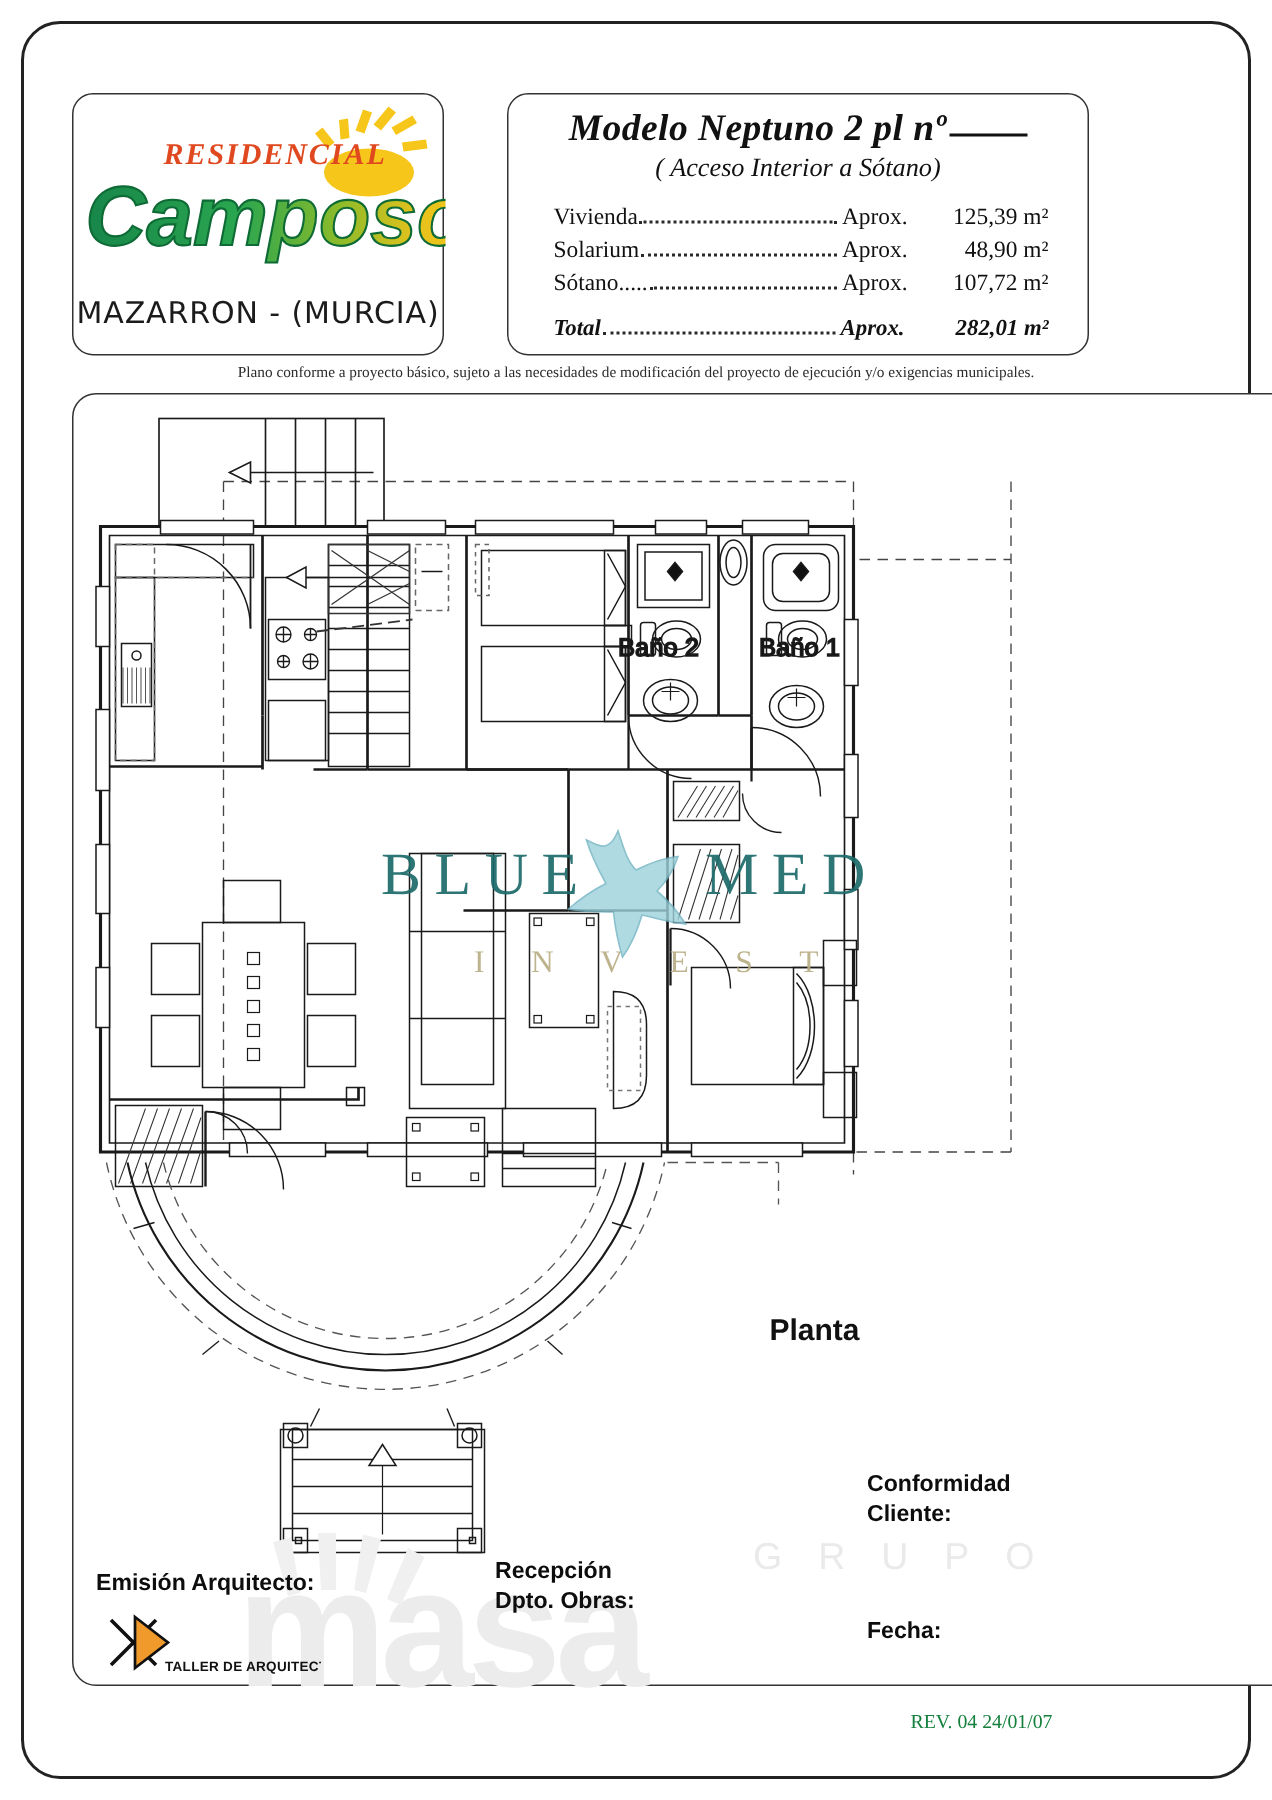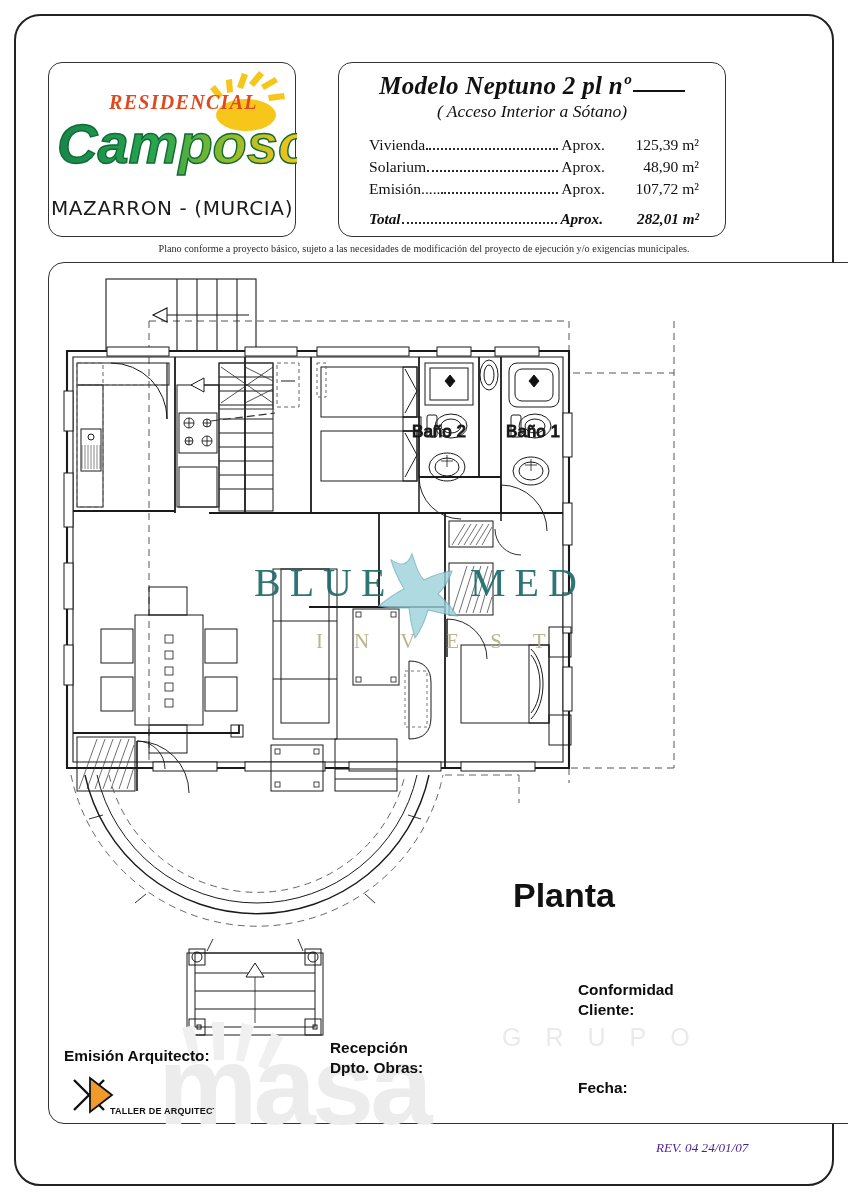--- a/index.html
+++ b/index.html
@@ -96,35 +96,34 @@
   }
 
   
   .lbl {
     position: absolute; font-weight: bold; color: #0d0d0d;
     font-size: 15.4px; line-height: 1.33; white-space: pre-line;
     font-family: "Liberation Sans", sans-serif;
   }
   .lbl-planta {
     position: absolute; left: 513px; top: 876px;
-    font-weight: bold; font-size: 34px; color: #111;
+    font-weight: bold; font-size: 20px; color: #111;
     font-family: "Liberation Sans", sans-serif;
   }
   .lbl-conf   { left: 578px; top: 980px; }
   .lbl-recep  { left: 330px; top: 1038px; }
   .lbl-emis   { left: 64px;  top: 1046px; }
   .lbl-fecha  { left: 578px; top: 1078px; }
 
   .taller { position: absolute; left: 64px; top: 1070px; width: 150px; height: 50px; }
 
   .rev {
-    position: absolute; left: 656px; top: 1140px;
-    font-size: 13.2px; color: #4c1d95;
+    position: absolute; left: 607px; top: 1140px;
+    font-size: 13.2px; color: #15803d;
     font-family: "Liberation Serif", serif;
-    font-style: italic;
   }
 </style>
 </head>
 <body>
 
 <div class="page">
 
   <div class="page-frame"></div>
 
   <div class="logo-box">
@@ -169,21 +168,21 @@
         <span class="ap">Aprox.</span>
         <span class="vl">125,39 m²</span>
       </div>
       <div class="area-row">
         <span class="nm">Solarium</span>
         <span class="dots"></span>
         <span class="ap">Aprox.</span>
         <span class="vl">48,90 m²</span>
       </div>
       <div class="area-row">
-        <span class="nm">Emisión.....</span>
+        <span class="nm">Sótano.....</span>
         <span class="dots"></span>
         <span class="ap">Aprox.</span>
         <span class="vl">107,72 m²</span>
       </div>
       <div class="area-row area-total">
         <span class="nm">Total</span>
         <span class="dots"></span>
         <span class="ap">Aprox.</span>
         <span class="vl">282,01 m²</span>
       </div>

